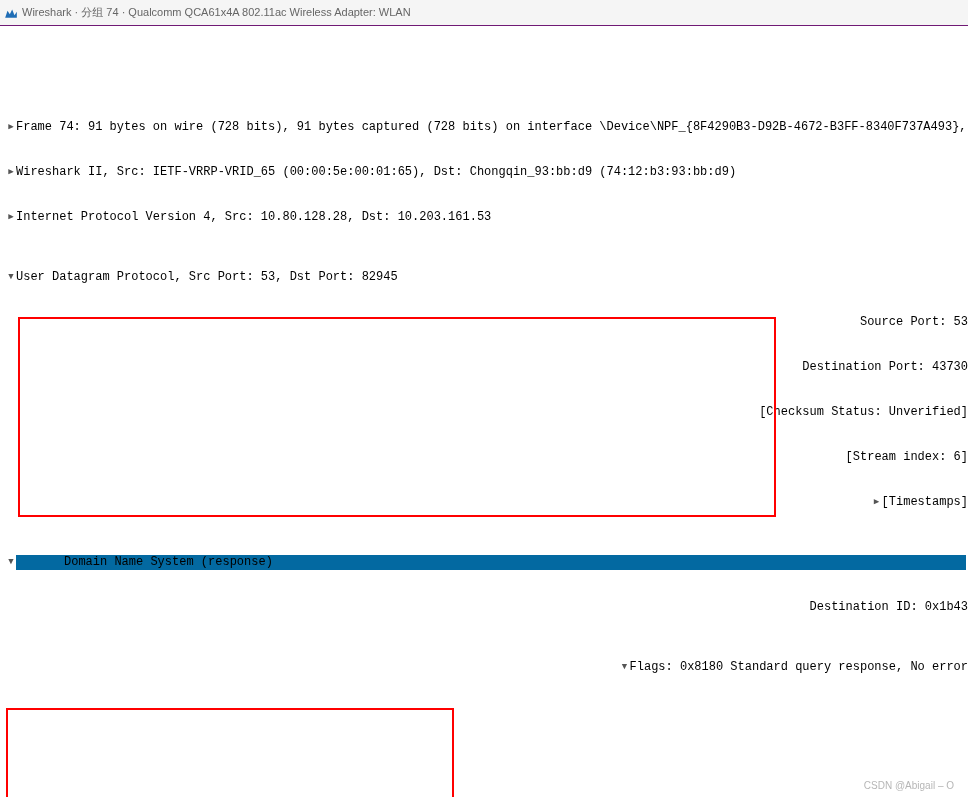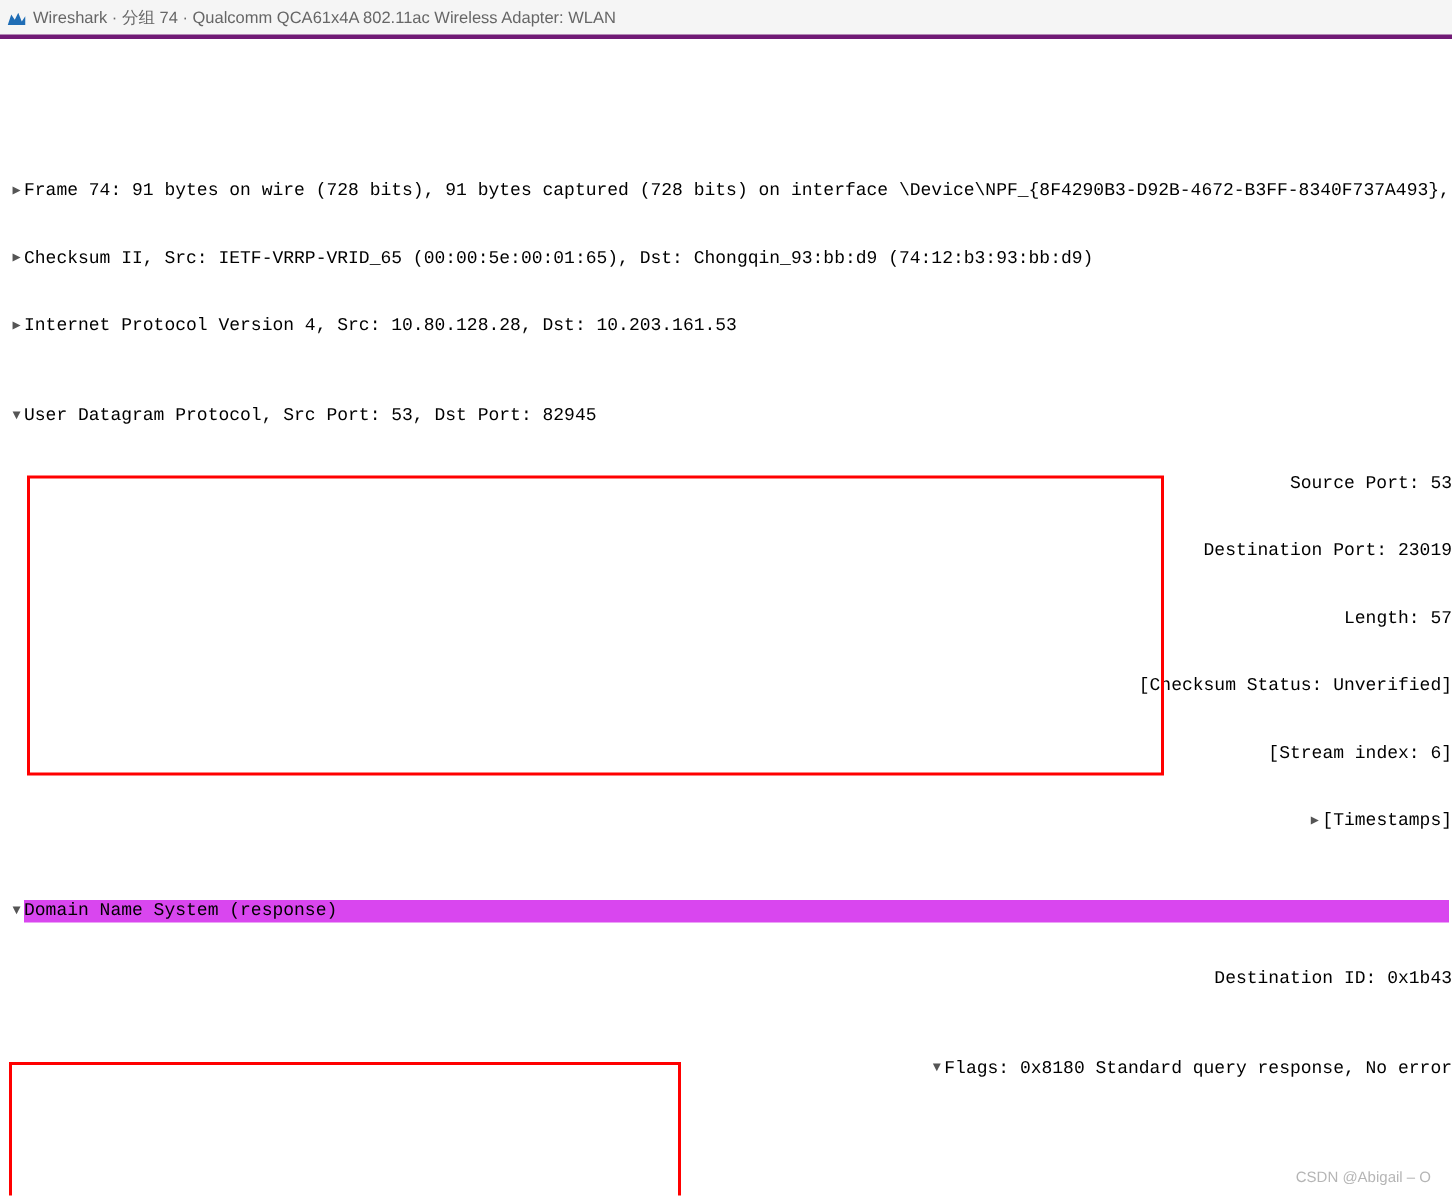--- a/index.html
+++ b/index.html
@@ -12,21 +12,21 @@
     position: relative;
   }
   .titlebar {
     height: 26px;
     background: #f5f5f5;
     display: flex;
     align-items: center;
     padding: 0 4px;
     font-size: 11px;
     color: #666;
-    border-bottom: 3px solid #701a75;
+    border-bottom: 1px solid #701a75;
   }
   .shark-icon {
     width: 14px; height: 14px; margin-right: 4px;
   }
   .content {
     padding: 4px 0 0 6px;
     font-family: Consolas, "Courier New", monospace;
     font-size: 12px;
     line-height: 15px;
     color: #000;
@@ -39,21 +39,21 @@
     text-align: center;
     color: #555;
     flex-shrink: 0;
     user-select: none;
     font-size: 9px;
     line-height: 15px;
   }
   .caret.blank { visibility: hidden; }
   .lvl1 { padding-left: 0; }
   .lvl2 { padding-left: 12px; justify-content: flex-end; }
-  .hl-dns { background: #d946ef; display: inline-block; width: calc(100% - 12px); }
+  .hl-dns { background: #0369a1; display: inline-block; width: calc(100% - 12px); padding-left: 48px; }
   .box-red {
     border: 2px solid #ff0000;
     position: absolute;
     pointer-events: none;
     z-index: 5;
   }
   #box1 { left: 18px; top: 291px; width: 758px; height: 200px; }
   #box2 { left: 6px; top: 682px; width: 448px; height: 108px; }
   .watermark {
     position: absolute;
@@ -74,27 +74,26 @@
     </svg>
   <span>Wireshark · 分组 74 · Qualcomm QCA61x4A 802.11ac Wireless Adapter: WLAN</span>
 </div>
 
 <div class="content">
 
   <div id="box1" class="box-red"></div>
   <div id="box2" class="box-red"></div>
 
   <div class="row lvl1"><span class="caret">▶</span><span>Frame 74: 91 bytes on wire (728 bits), 91 bytes captured (728 bits) on interface \Device\NPF_{8F4290B3-D92B-4672-B3FF-8340F737A493}, id 0</span></div>
-  <div class="row lvl1"><span class="caret">▶</span><span>Checksum II, Src: IETF-VRRP-VRID_65 (00:00:5e:00:01:65), Dst: Chongqin_93:bb:d9 (74:12:b3:93:bb:d9)</span></div>
+  <div class="row lvl1"><span class="caret">▶</span><span>Wireshark II, Src: IETF-VRRP-VRID_65 (00:00:5e:00:01:65), Dst: Chongqin_93:bb:d9 (74:12:b3:93:bb:d9)</span></div>
   <div class="row lvl1"><span class="caret">▶</span><span>Internet Protocol Version 4, Src: 10.80.128.28, Dst: 10.203.161.53</span></div>
 
   <div class="row lvl1"><span class="caret">▼</span><span>User Datagram Protocol, Src Port: 53, Dst Port: 82945</span></div>
   <div class="row lvl2"><span class="caret blank">·</span><span>Source Port: 53</span></div>
-  <div class="row lvl2"><span class="caret blank">·</span><span>Destination Port: 23019</span></div>
-  <div class="row lvl2"><span class="caret blank">·</span><span>Length: 57</span></div>
+  <div class="row lvl2"><span class="caret blank">·</span><span>Destination Port: 43730</span></div>
   <div class="row lvl2"><span class="caret blank">·</span><span>[Checksum Status: Unverified]</span></div>
   <div class="row lvl2"><span class="caret blank">·</span><span>[Stream index: 6]</span></div>
   <div class="row lvl2"><span class="caret">▶</span><span>[Timestamps]</span></div>
 
   <div class="row lvl1"><span class="caret">▼</span><span class="hl-dns">Domain Name System (response)</span></div>
   <div class="row lvl2"><span class="caret blank">·</span><span>Destination ID: 0x1b43</span></div>
 
   <div class="row lvl2"><span class="caret">▼</span><span>Flags: 0x8180 Standard query response, No error</span></div>
   
   

